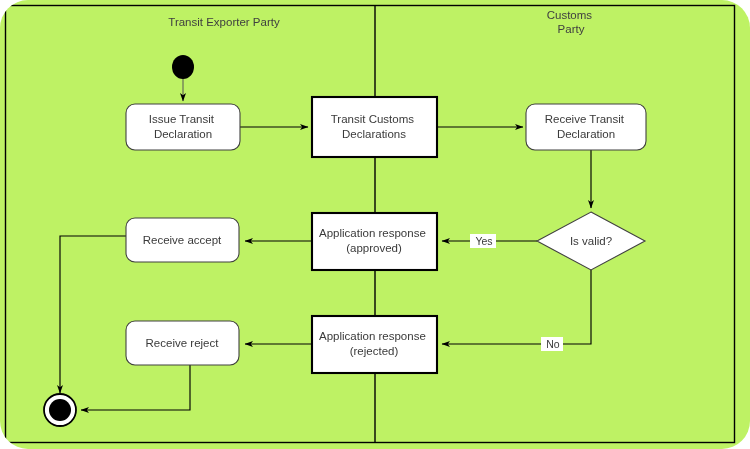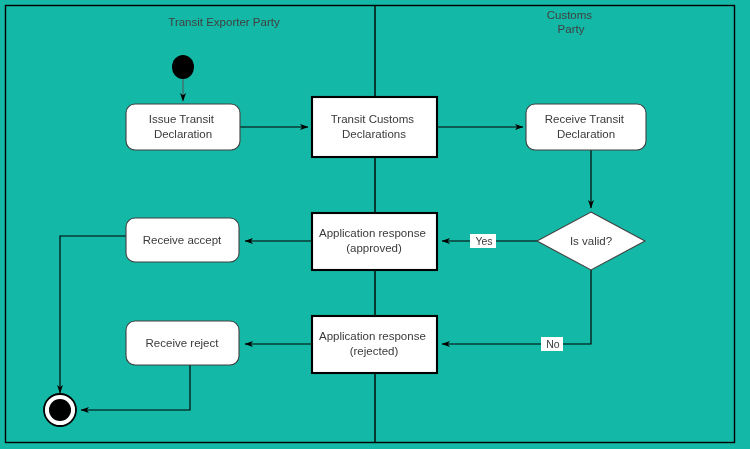--- a/index.html
+++ b/index.html
@@ -4,23 +4,24 @@
 <style>
   html, body {
     margin: 0;
     padding: 0;
     background: #ffffff;
   }
   #canvas {
     position: relative;
     width: 750px;
     height: 449px;
-    background: #14b8a6;
+    background: #bef264;
     font-family: "Liberation Sans", sans-serif;
     overflow: hidden;
+    border-radius: 28px;
   }
   svg#diagram {
     display: block;
     width: 750px;
     height: 449px;
   }
   .frame-border {
     fill: none;
     stroke: #000000;
     stroke-width: 1.4;

